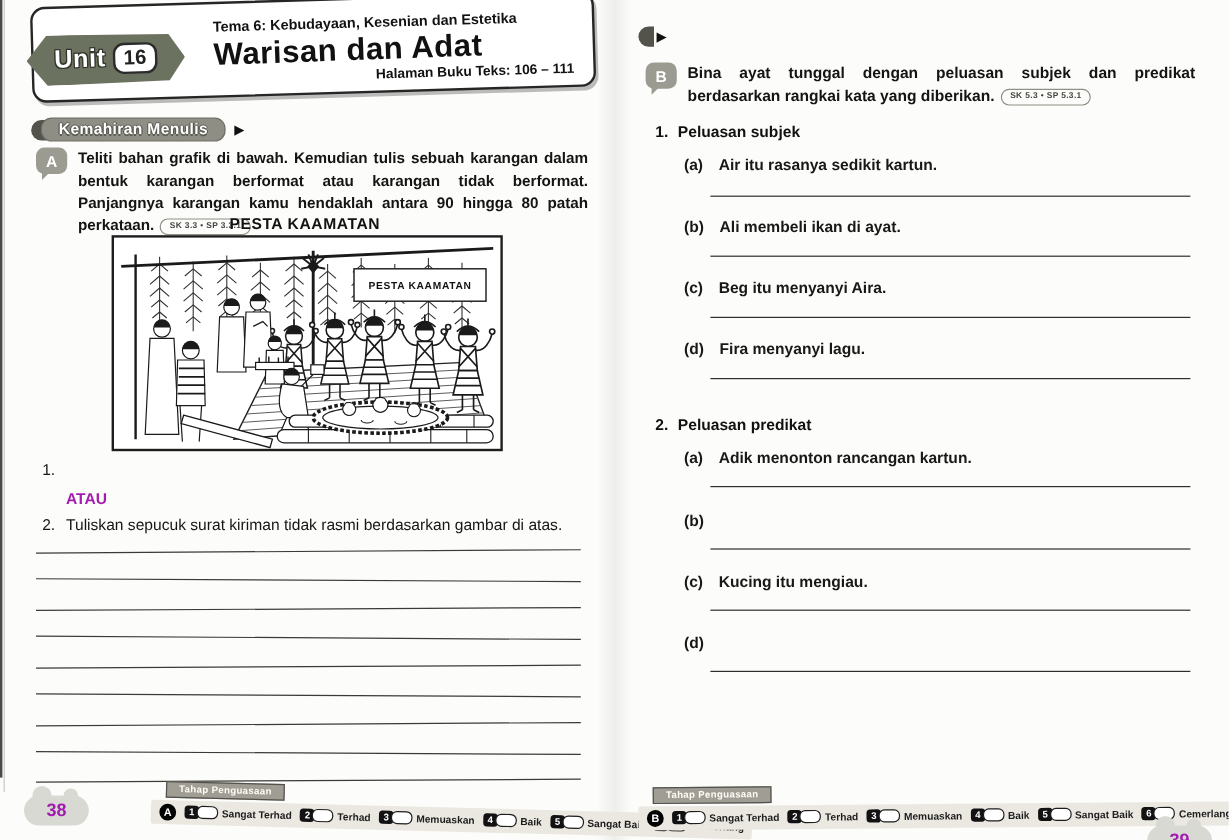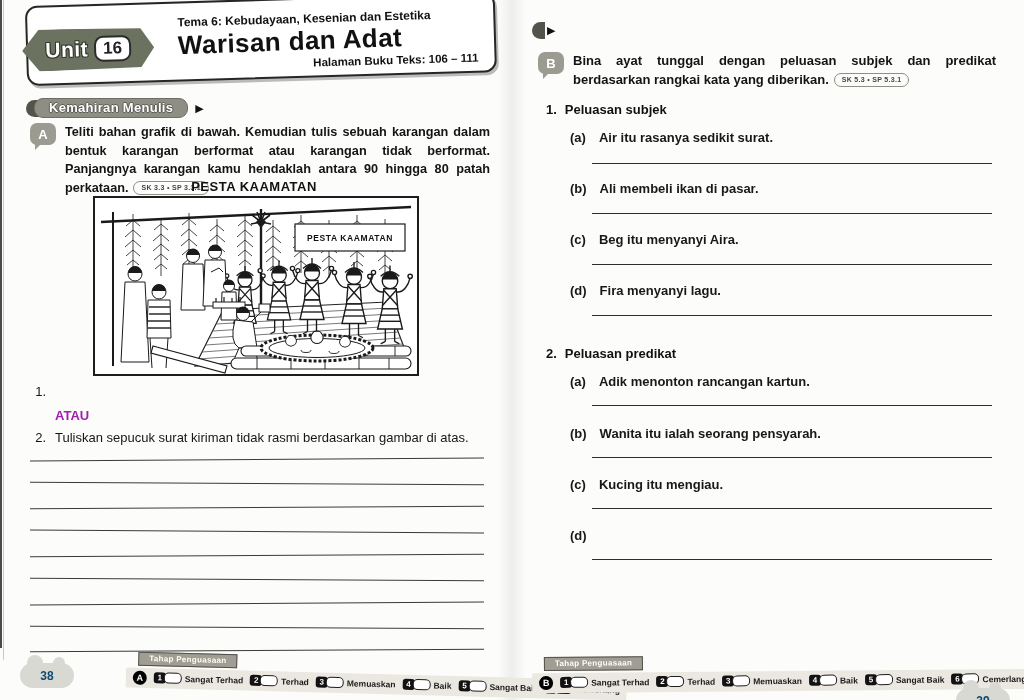--- a/index.html
+++ b/index.html
@@ -75,21 +75,21 @@
   .lbox{width:16px;height:9px;background:#fff;border:1.5px solid #1d1d1d;border-radius:5px;margin-left:-2px;}
   .ltext{font-size:8.5px;font-weight:700;color:#1d1d1d;margin-left:3px;white-space:nowrap;}
 
   
   .cloud{position:absolute;width:54px;height:25px;background:#d9d9d4;border-radius:13px;
          display:flex;align-items:center;justify-content:center;}
   .cloud::before{content:"";position:absolute;left:7px;top:-8px;width:16px;height:16px;
                  background:#d9d9d4;border-radius:50%;}
   .cloud::after{content:"";position:absolute;right:9px;top:-6px;width:12px;height:12px;
                 background:#d9d9d4;border-radius:50%;}
-  .cloud span{position:relative;z-index:1;font-size:12px;font-weight:700;color:#0c4a6e;}
+  .cloud span{position:relative;z-index:1;font-size:15px;font-weight:700;color:#a21caf;}
 </style>
 </head>
 <body>
 
 <div class="spread">
   <div class="scan-edge"></div>
   <div class="scan-edge2"></div>
   <div class="gutter"></div>
 
   <div>
@@ -309,27 +309,27 @@
       <div class="instr" style="font-size:13px;"><span>Bina ayat tunggal dengan peluasan subjek dan predikat berdasarkan rangkai kata yang diberikan.</span><span class="tag">SK 5.3 • SP 5.3.1</span></div>
     </div>
 
     <div class="part-head" style="left:546px;top:102px;">
       <span>1.</span>
       <span>Peluasan subjek</span>
     </div>
 
     <div class="item" style="left:570px;top:130px;">
       <span>(a)</span>
-      <span>Air itu rasanya sedikit surat.</span>
+      <span>Air itu rasanya sedikit kartun.</span>
     </div>
     <div class="ans" style="left:592px;top:163px;"></div>
 
     <div class="item" style="left:570px;top:181px;">
       <span>(b)</span>
-      <span>Ali membeli ikan di pasar.</span>
+      <span>Ali membeli ikan di ayat.</span>
     </div>
     <div class="ans" style="left:592px;top:213px;"></div>
 
     <div class="item" style="left:570px;top:232px;">
       <span>(c)</span>
       <span>Beg itu menyanyi Aira.</span>
     </div>
     <div class="ans" style="left:592px;top:264px;"></div>
 
     <div class="item" style="left:570px;top:283px;">
@@ -344,21 +344,20 @@
     </div>
 
     <div class="item" style="left:570px;top:374px;">
       <span>(a)</span>
       <span>Adik menonton rancangan kartun.</span>
     </div>
     <div class="ans" style="left:592px;top:405px;"></div>
 
     <div class="item" style="left:570px;top:426px;">
       <span>(b)</span>
-      <span>Wanita itu ialah seorang pensyarah.</span>
     </div>
     <div class="ans" style="left:592px;top:457px;"></div>
 
     <div class="item" style="left:570px;top:477px;">
       <span>(c)</span>
       <span>Kucing itu mengiau.</span>
     </div>
     <div class="ans" style="left:592px;top:508px;"></div>
 
     <div class="item" style="left:570px;top:528px;">

